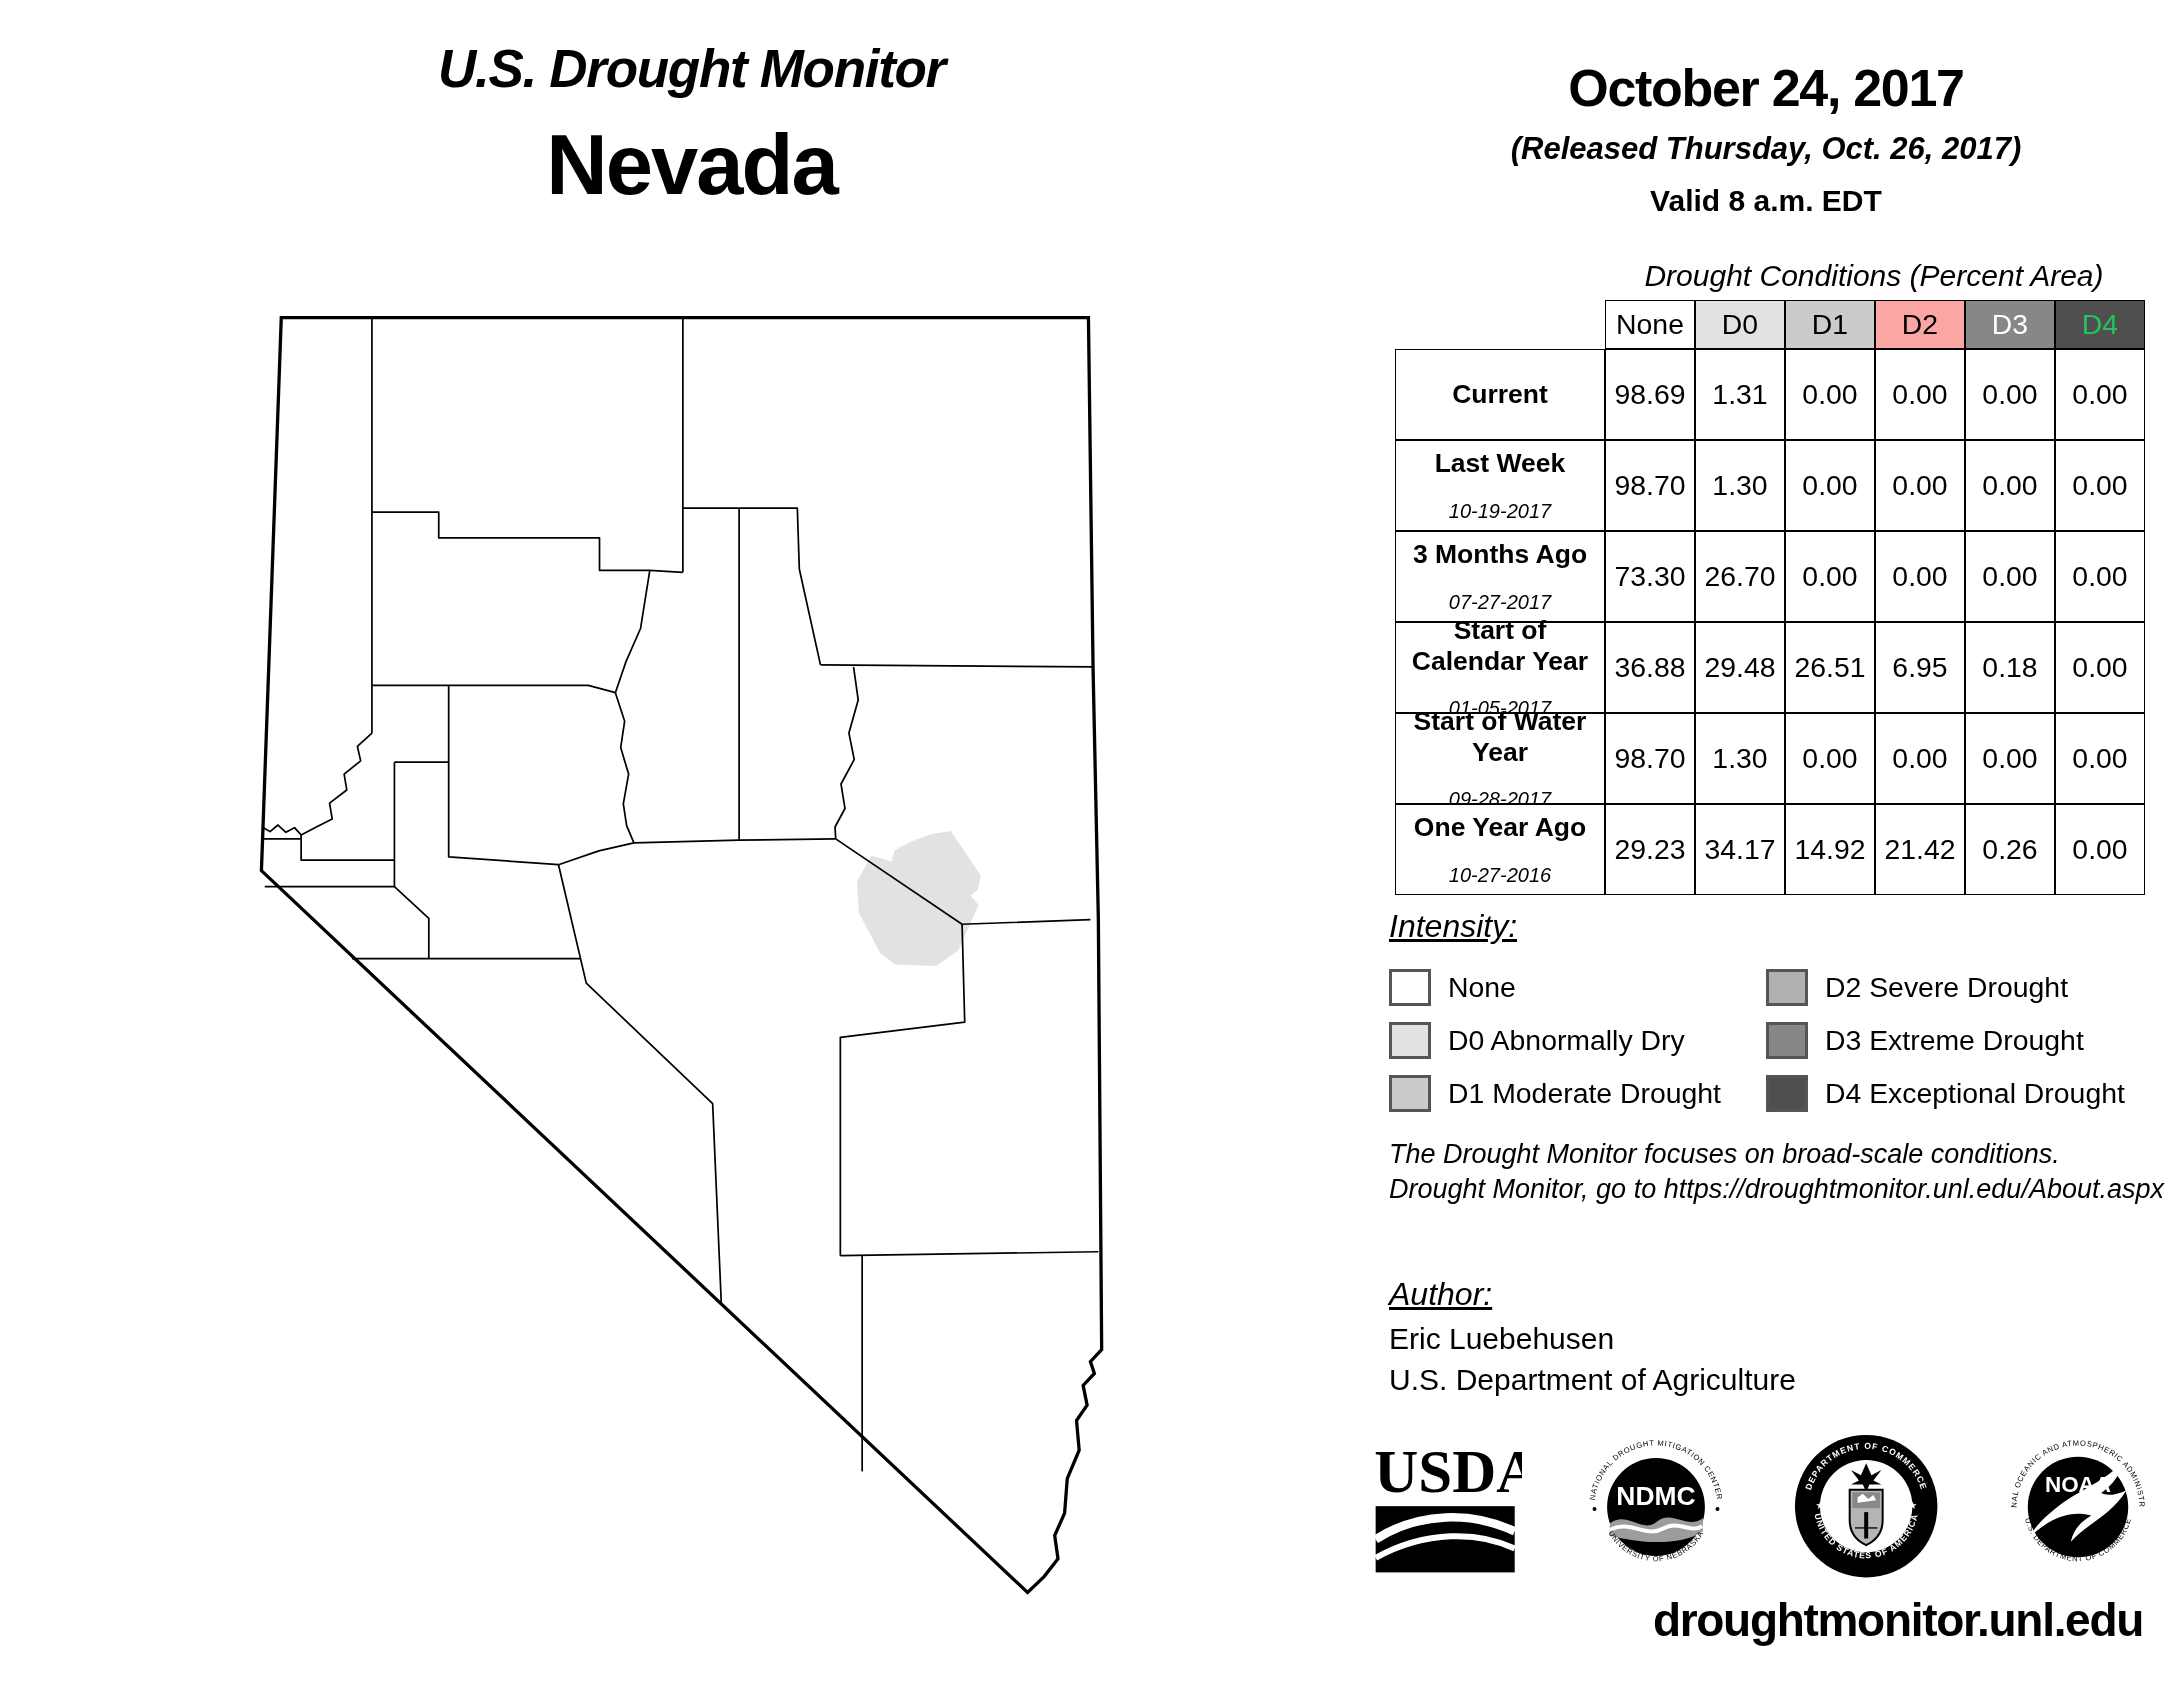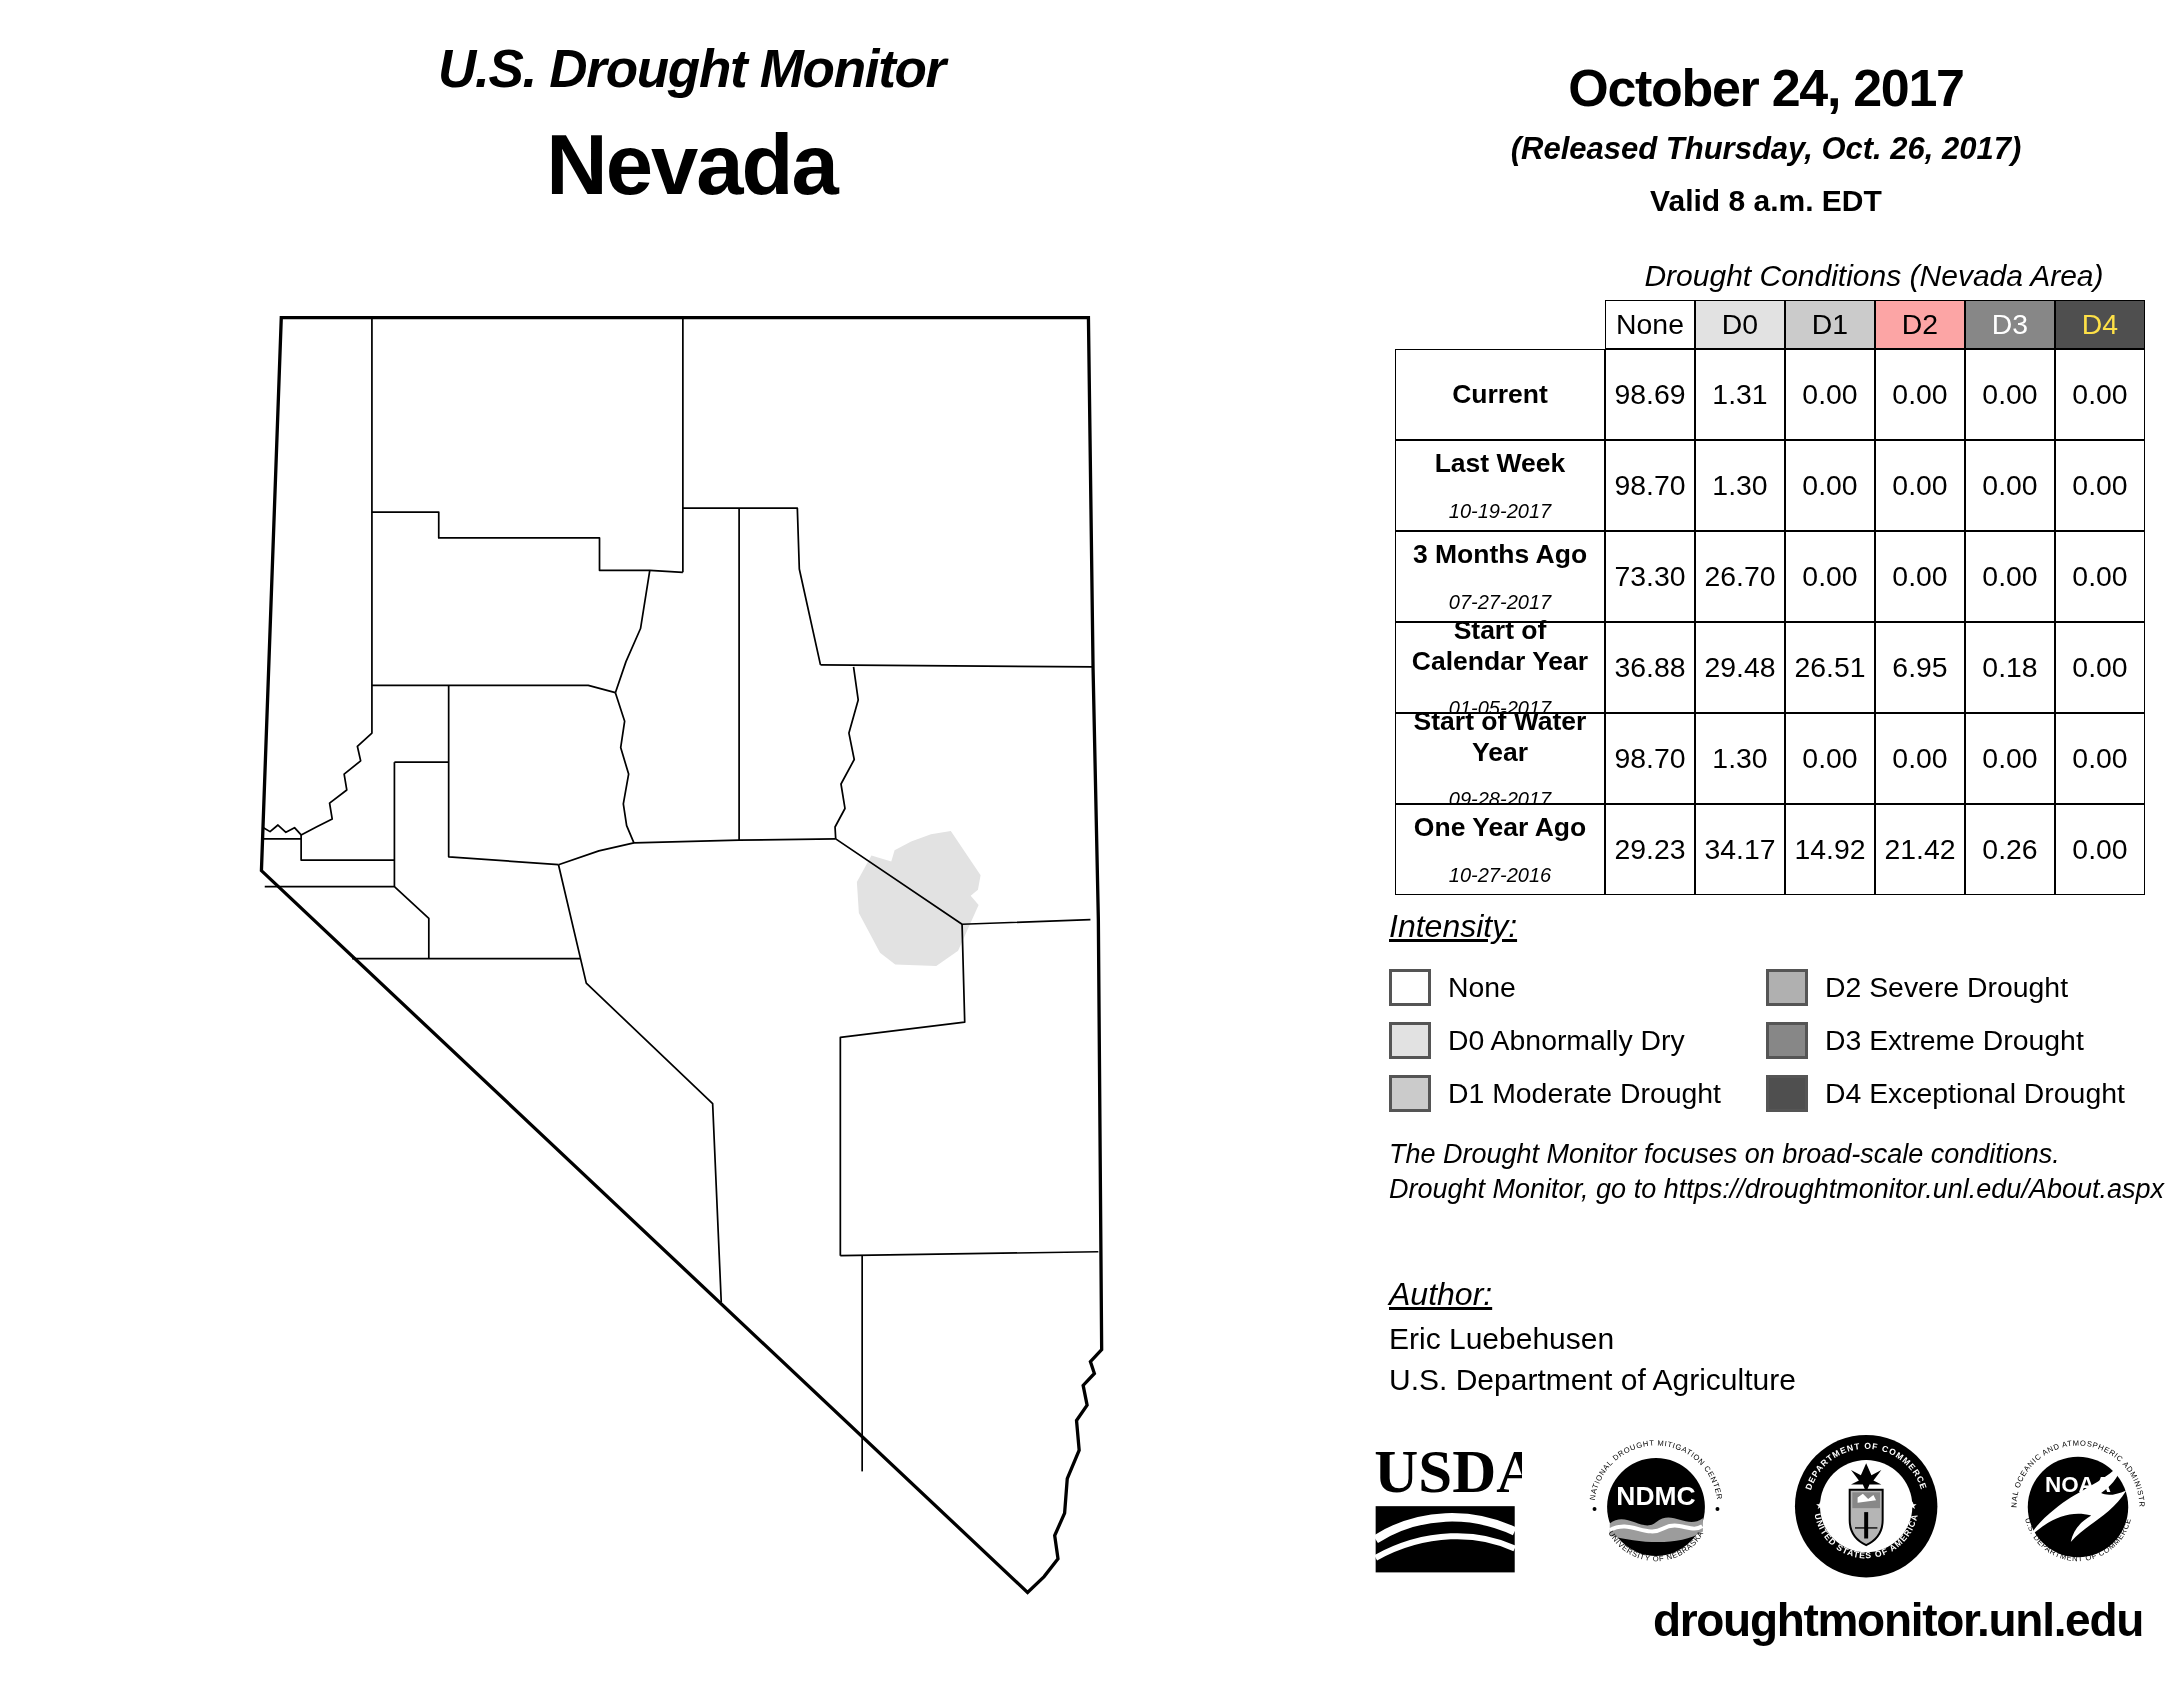--- a/index.html
+++ b/index.html
@@ -32,21 +32,21 @@
   .tblank{border:none;background:#fff}
   .thead{font-size:28.4px}
   .tval{font-size:28.4px}
   .tlabel{font-weight:bold;font-size:26.5px;text-align:center;line-height:1.15;padding:0 8px}
   .tsub{font-size:20px;font-style:italic;font-weight:normal;margin-top:21px}
   .c0{background:#ffffff}
   .c1{background:#e2e2e2}
   .c2{background:#cbcbcb}
   .c3{background:#fca5a5}
   .c4{background:#878787;color:#ffffff}
-  .c5{background:#4f4f4f;color:#fde047}
+  .c5{background:#4f4f4f;color:#22c55e}
 
   
   .int-title{left:1389px;top:908px;font-size:32px;font-style:italic;
              text-decoration:underline}
   .legend{left:1389px;top:961px;display:grid;
           grid-template-columns:377px 463px;grid-template-rows:repeat(3,53px);
           grid-auto-flow:column;align-items:center}
   .litem{display:flex;align-items:center;gap:17px}
   .sw{width:42px;height:37px;border:3.3px solid #555;box-sizing:border-box}
   .llab{font-size:28.4px}
@@ -113,21 +113,21 @@
     <path class="cnty" d="M455,1262 L455,1300 596,1300"></path>
     <path class="cnty" d="M400,1340 L596,1340 648,1388 648,1449"></path>
   </g>
 
   <path class="state" d="M425,480 L1645,480 1652,1010 1660,1390 1665,2040
            1648,2058 1654,2076 1637,2094 1643,2124 1627,2147 1631,2192 1613,2235
            1609,2287 1594,2321 1599,2356 1578,2383 1553,2407
            395,1316 425,480 Z"></path>
 </svg>
 
-<div class="abs tbl-title">Drought Conditions (Nevada Area)</div>
+<div class="abs tbl-title">Drought Conditions (Percent Area)</div>
 
 <div class="abs tbl">
   <div class="tcell tblank"></div>
   <div class="tcell thead c0">None</div>
   <div class="tcell thead c1">D0</div>
   <div class="tcell thead c2">D1</div>
   <div class="tcell thead c3">D2</div>
   <div class="tcell thead c4">D3</div>
   <div class="tcell thead c5">D4</div>
 

